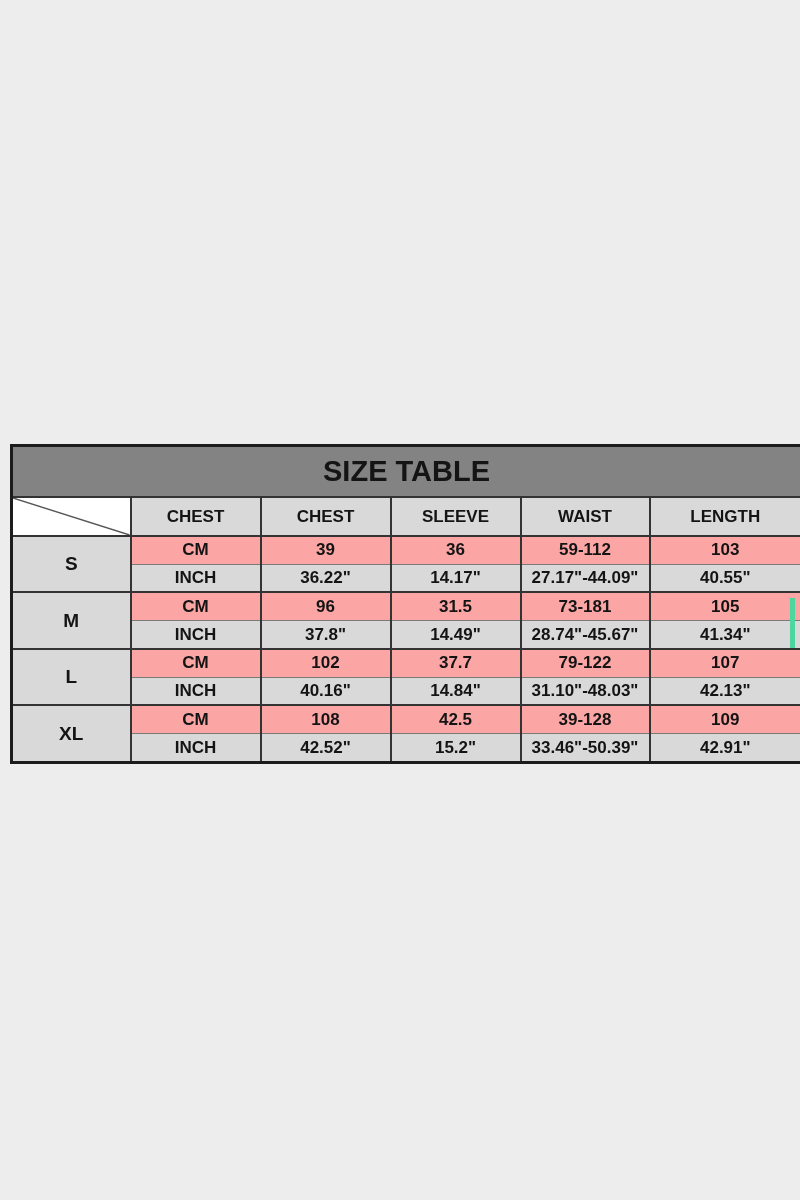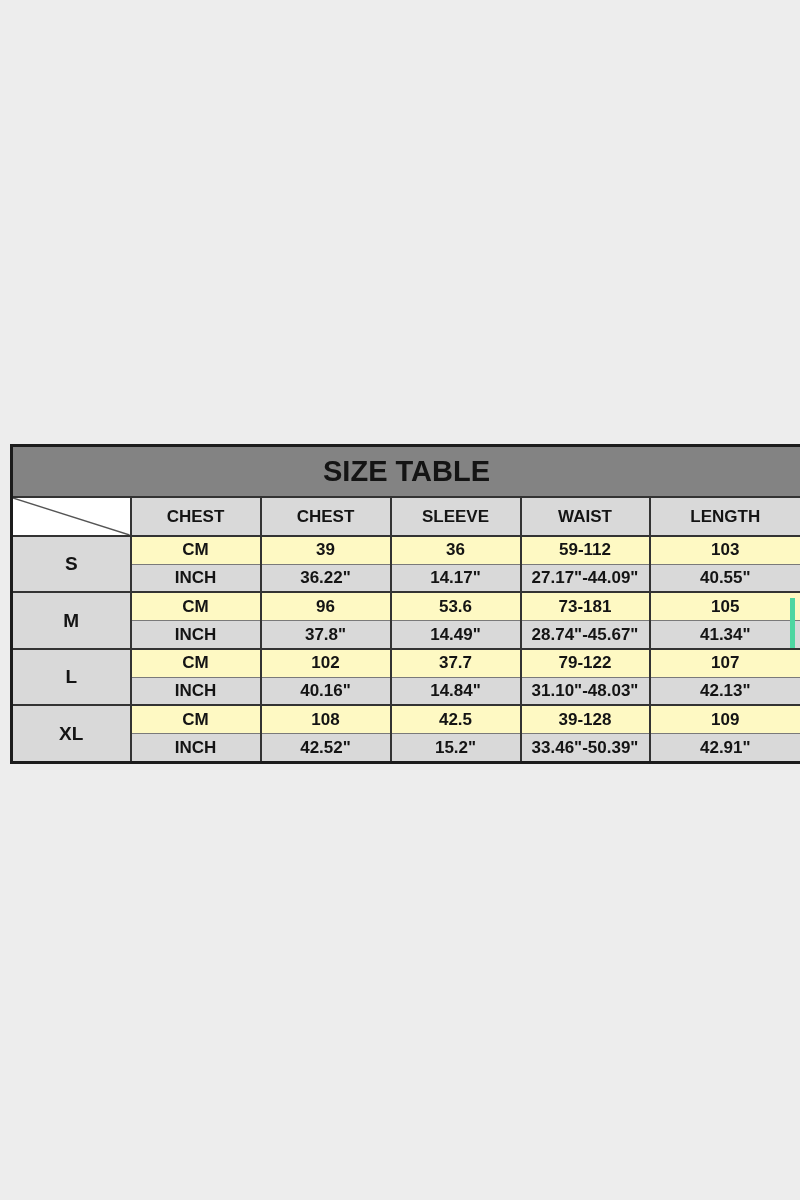--- a/index.html
+++ b/index.html
@@ -53,21 +53,21 @@
     width: 100%; height: 100%;
     display: block;
   }
   .size-cell {
     background: #d9d9d9;
     font-size: 19px;
   }
   .unit-cell, .data {
     font-size: 17px;
   }
-  .cm-bg   { background: #fef9c3; }
+  .cm-bg   { background: #fca5a5; }
   .inch-bg { background: #d9d9d9; }
   tr.cm-row td + td { border-bottom: 1px solid #7a7a7a; }
   tr.inch-row td    { border-top: 1px solid #7a7a7a; text-align: center; }
   tr.inch-row td:first-child { border-top: 1px solid #7a7a7a; }
   .teal-mark {
     position: absolute;
     left: 790px;
     top: 598px;
     width: 5px;
     height: 50px;
@@ -120,21 +120,21 @@
       <td class="data inch-bg">36.22"</td>
       <td class="data inch-bg">14.17"</td>
       <td class="data inch-bg">27.17"-44.09"</td>
       <td class="data inch-bg">40.55"</td>
     </tr>
 
     <tr class="cm-row">
       <td class="size-cell" rowspan="2">M</td>
       <td class="unit-cell cm-bg">CM</td>
       <td class="data cm-bg">96</td>
-      <td class="data cm-bg">53.6</td>
+      <td class="data cm-bg">31.5</td>
       <td class="data cm-bg">73-181</td>
       <td class="data cm-bg">105</td>
     </tr>
     <tr class="inch-row">
       <td class="unit-cell inch-bg">INCH</td>
       <td class="data inch-bg">37.8"</td>
       <td class="data inch-bg">14.49"</td>
       <td class="data inch-bg">28.74"-45.67"</td>
       <td class="data inch-bg">41.34"</td>
     </tr>

